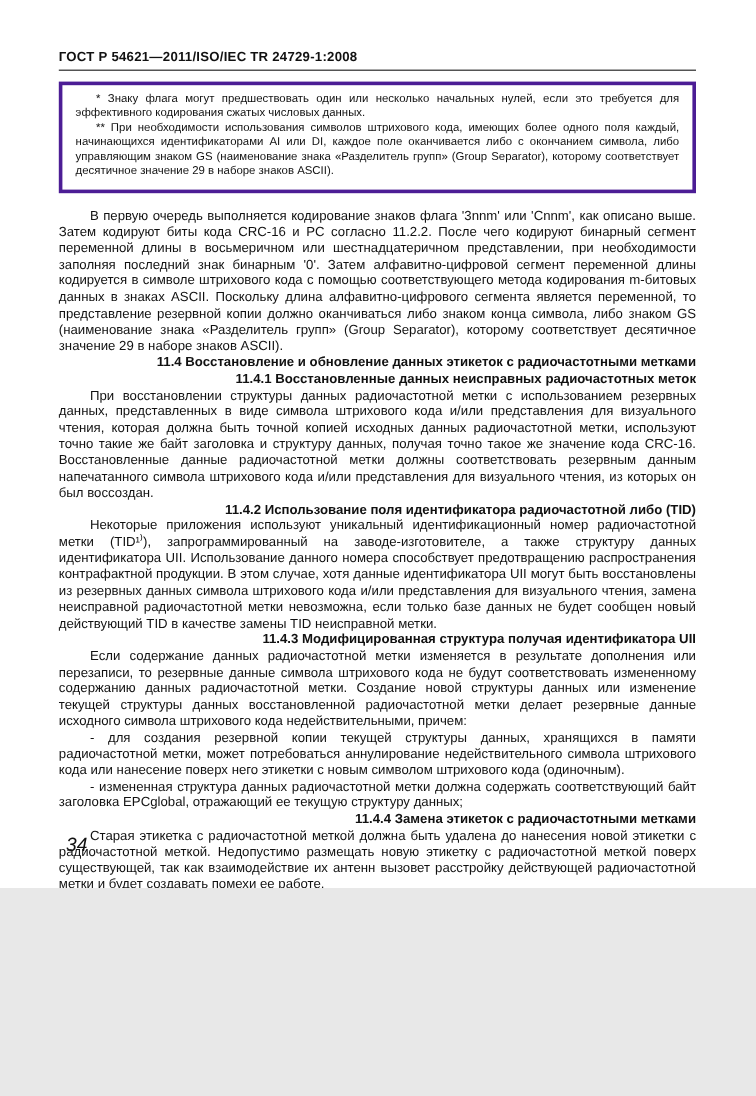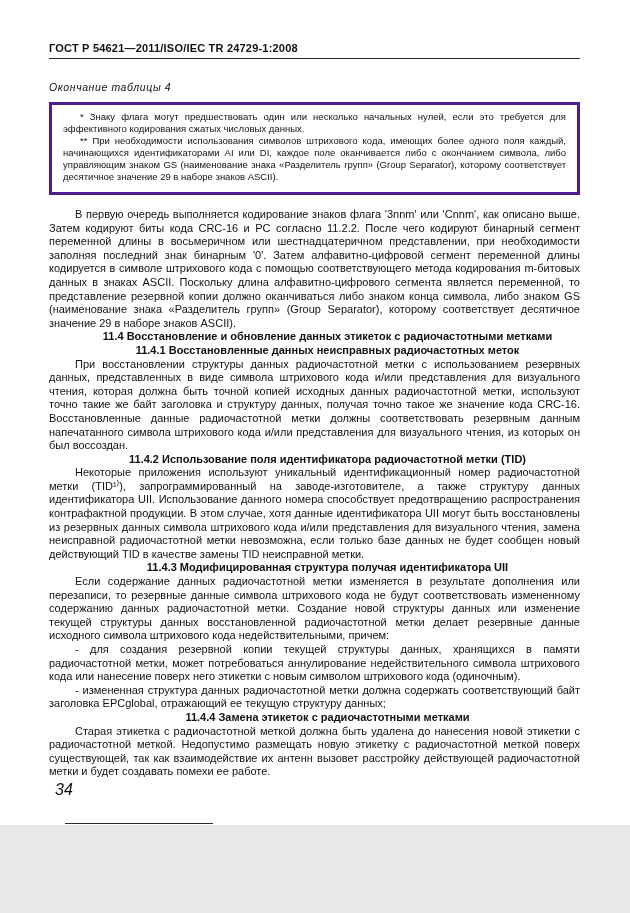--- a/index.html
+++ b/index.html
@@ -4,21 +4,21 @@
 <style>
   * { margin: 0; padding: 0; box-sizing: border-box; }
   html, body { background: #e8e8e8; }
   body {
     width: 630px; height: 913px;
     font-family: "Liberation Sans", sans-serif;
     color: #111;
   }
   .page {
     position: relative;
-    width: 630px; height: 825px;
+    width: 630px; height: 740px;
     background: #ffffff;
     padding: 42px 50px 0 49px;
     overflow: hidden;
   }
   .doc-header {
     font-weight: bold;
     font-size: 11px;
     letter-spacing: 0.2px;
     padding-bottom: 4px;
     border-bottom: 1px solid #2a2a2a;
@@ -43,21 +43,21 @@
     font-size: 11px;
     line-height: 13.6px;
   }
   .para {
     text-align: justify;
     text-indent: 26px;
   }
   .heading {
     font-weight: bold;
     text-indent: 26px;
-    text-align: center;
+    text-align: right;
   }
   .fn-rule {
     margin: 44px 0 0 16px;
     width: 148px;
     border-top: 1px solid #2a2a2a;
   }
   .footnote {
     margin: 4px 0 0 16px;
     font-size: 9.5px;
     font-style: italic;
@@ -71,33 +71,32 @@
     font-style: italic;
   }
 </style>
 </head>
 <body>
 
 <div class="page">
 
   <div class="doc-header">ГОСТ Р 54621—2011/ISO/IEC TR 24729-1:2008</div>
 
-  <div class="table-caption">Окончание таблицы 4</div>
 
   <div class="footnote-box">
     <p>* Знаку флага могут предшествовать один или несколько начальных нулей, если это требуется для эффективного кодирования сжатых числовых данных.</p>
     <p>** При необходимости использования символов штрихового кода, имеющих более одного поля каждый, начинающихся идентификаторами AI или DI, каждое поле оканчивается либо с окончанием символа, либо управляющим знаком GS (наименование знака «Разделитель групп» (Group Separator), которому соответствует десятичное значение 29 в наборе знаков ASCII).</p>
   </div>
 
   <div class="body-text">
     <p class="para">В первую очередь выполняется кодирование знаков флага '3nnm' или 'Cnnm', как описано выше. Затем кодируют биты кода CRC-16 и PC согласно 11.2.2. После чего кодируют бинарный сегмент переменной длины в восьмеричном или шестнадцатеричном представлении, при необходимости заполняя последний знак бинарным '0'. Затем алфавитно-цифровой сегмент переменной длины кодируется в символе штрихового кода с помощью соответствующего метода кодирования m-битовых данных в знаках ASCII. Поскольку длина алфавитно-цифрового сегмента является переменной, то представление резервной копии должно оканчиваться либо знаком конца символа, либо знаком GS (наименование знака «Разделитель групп» (Group Separator), которому соответствует десятичное значение 29 в наборе знаков ASCII).</p>
     <p class="heading">11.4 Восстановление и обновление данных этикеток с радиочастотными метками</p>
     <p class="heading">11.4.1 Восстановленные данных неисправных радиочастотных меток</p>
     <p class="para">При восстановлении структуры данных радиочастотной метки с использованием резервных данных, представленных в виде символа штрихового кода и/или представления для визуального чтения, которая должна быть точной копией исходных данных радиочастотной метки, используют точно такие же байт заголовка и структуру данных, получая точно такое же значение кода CRC-16. Восстановленные данные радиочастотной метки должны соответствовать резервным данным напечатанного символа штрихового кода и/или представления для визуального чтения, из которых он был воссоздан.</p>
-    <p class="heading">11.4.2 Использование поля идентификатора радиочастотной метки (TID)</p>
+    <p class="heading">11.4.2 Использование поля идентификатора радиочастотной либо (TID)</p>
     <p class="para">Некоторые приложения используют уникальный идентификационный номер радиочастотной метки (TID¹⁾), запрограммированный на заводе-изготовителе, а также структуру данных идентификатора UII. Использование данного номера способствует предотвращению распространения контрафактной продукции. В этом случае, хотя данные идентификатора UII могут быть восстановлены из резервных данных символа штрихового кода и/или представления для визуального чтения, замена неисправной радиочастотной метки невозможна, если только базе данных не будет сообщен новый действующий TID в качестве замены TID неисправной метки.</p>
     <p class="heading">11.4.3 Модифицированная структура получая идентификатора UII</p>
     <p class="para">Если содержание данных радиочастотной метки изменяется в результате дополнения или перезаписи, то резервные данные символа штрихового кода не будут соответствовать измененному содержанию данных радиочастотной метки. Создание новой структуры данных или изменение текущей структуры данных восстановленной радиочастотной метки делает резервные данные исходного символа штрихового кода недействительными, причем:</p>
     <p class="para">- для создания резервной копии текущей структуры данных, хранящихся в памяти радиочастотной метки, может потребоваться аннулирование недействительного символа штрихового кода или нанесение поверх него этикетки с новым символом штрихового кода (одиночным).</p>
     <p class="para">- измененная структура данных радиочастотной метки должна содержать соответствующий байт заголовка EPCglobal, отражающий ее текущую структуру данных;</p>
     <p class="heading">11.4.4 Замена этикеток с радиочастотными метками</p>
     <p class="para">Старая этикетка с радиочастотной меткой должна быть удалена до нанесения новой этикетки с радиочастотной меткой. Недопустимо размещать новую этикетку с радиочастотной меткой поверх существующей, так как взаимодействие их антенн вызовет расстройку действующей радиочастотной метки и будет создавать помехи ее работе.</p>
   </div>
 
   <div class="fn-rule"></div>

